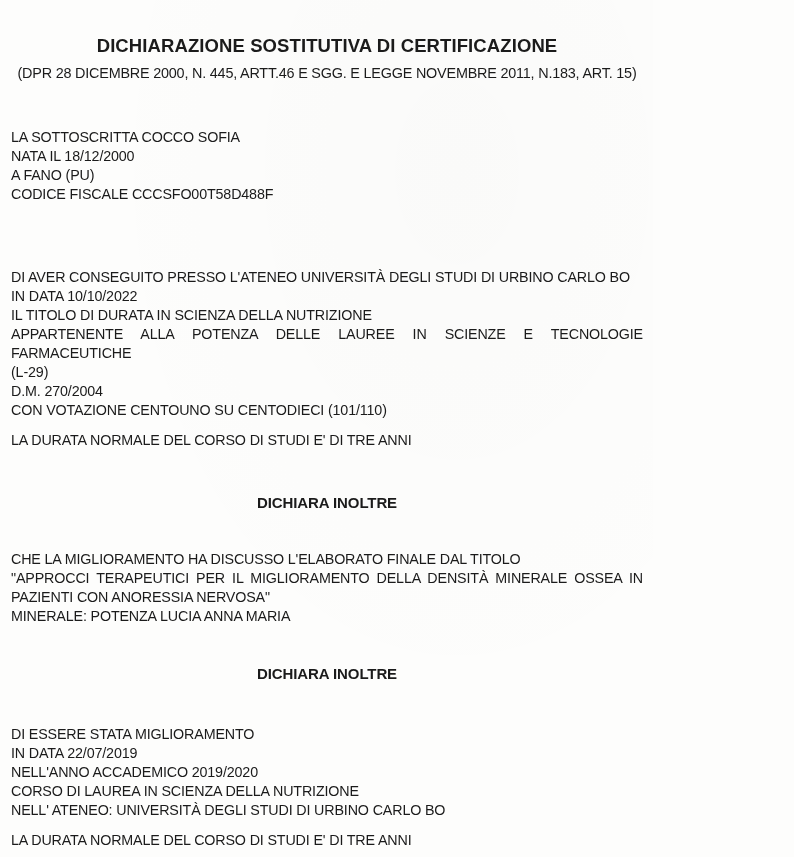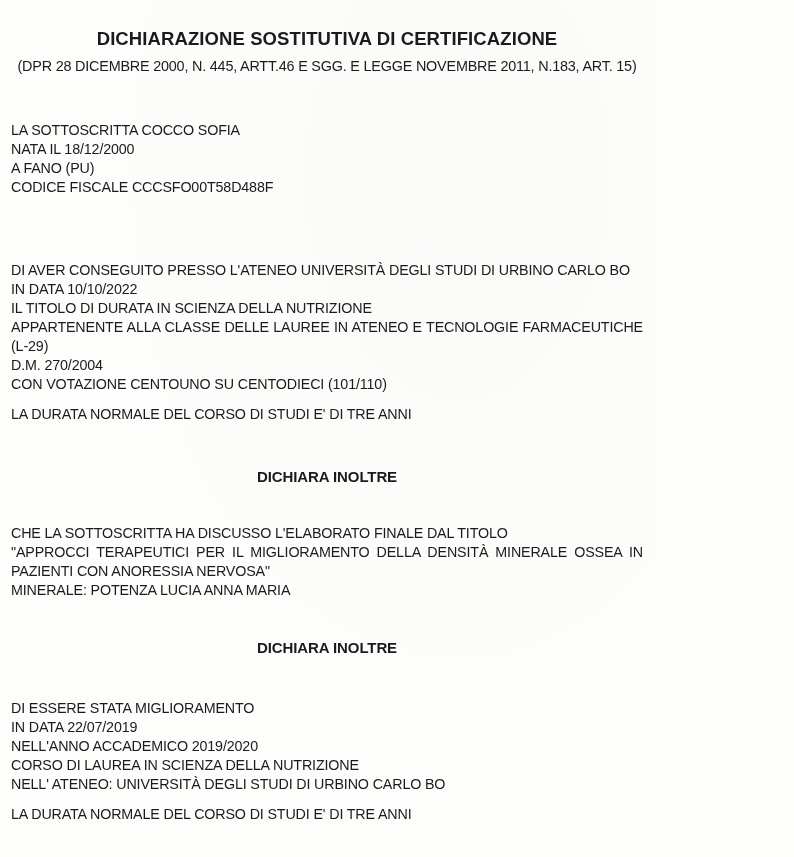--- a/index.html
+++ b/index.html
@@ -11,21 +11,21 @@
     height: 857px;
     overflow: hidden;
     background: #fdfdfc;
     font-family: "Liberation Sans", sans-serif;
     color: #1b1b1b;
   }
   .page {
     box-sizing: border-box;
     width: 653px;
     height: 857px;
-    padding: 21px 10px 0 11px;
+    padding: 28px 10px 0 11px;
     background:
       radial-gradient(ellipse at 70% 20%, rgba(0,0,0,0.012), transparent 60%),
       #fdfdfc;
   }
   .doc-title {
     margin-top: 7px;
     text-align: center;
     font-size: 18.5px;
     font-weight: 600;
     letter-spacing: 0.1px;
@@ -80,32 +80,32 @@
     <div class="body-line">NATA IL 18/12/2000</div>
     <div class="body-line">A FANO (PU)</div>
     <div class="body-line">CODICE FISCALE CCCSFO00T58D488F</div>
   </div>
 
 
   <div class="block-degree">
     <div class="body-line">DI AVER CONSEGUITO PRESSO L'ATENEO UNIVERSITÀ DEGLI STUDI DI URBINO CARLO BO</div>
     <div class="body-line">IN DATA 10/10/2022</div>
     <div class="body-line">IL TITOLO DI DURATA IN SCIENZA DELLA NUTRIZIONE</div>
-    <div class="body-line line-justify">APPARTENENTE ALLA CLASSE DELLE LAUREE IN ATENEO E TECNOLOGIE FARMACEUTICHE</div>
+    <div class="body-line line-justify">APPARTENENTE ALLA POTENZA DELLE LAUREE IN SCIENZE E TECNOLOGIE FARMACEUTICHE</div>
     <div class="body-line">(L-29)</div>
     <div class="body-line">D.M. 270/2004</div>
     <div class="body-line">CON VOTAZIONE CENTOUNO SU CENTODIECI (101/110)</div>
   </div>
 
   <div class="body-line duration-1">LA DURATA NORMALE DEL CORSO DI STUDI E' DI TRE ANNI</div>
 
   <div class="section-heading heading-2">DICHIARA INOLTRE</div>
 
   <div class="block-thesis">
-    <div class="body-line">CHE LA SOTTOSCRITTA HA DISCUSSO L'ELABORATO FINALE DAL TITOLO</div>
+    <div class="body-line">CHE LA MIGLIORAMENTO HA DISCUSSO L'ELABORATO FINALE DAL TITOLO</div>
     <div class="body-line line-justify">"APPROCCI TERAPEUTICI PER IL MIGLIORAMENTO DELLA DENSITÀ MINERALE OSSEA IN</div>
     <div class="body-line">PAZIENTI CON ANORESSIA NERVOSA"</div>
     <div class="body-line">MINERALE: POTENZA LUCIA ANNA MARIA</div>
   </div>
 
   <div class="section-heading heading-3">DICHIARA INOLTRE</div>
 
   <div class="block-enrollment">
     <div class="body-line">DI ESSERE STATA MIGLIORAMENTO</div>
     <div class="body-line">IN DATA 22/07/2019</div>

